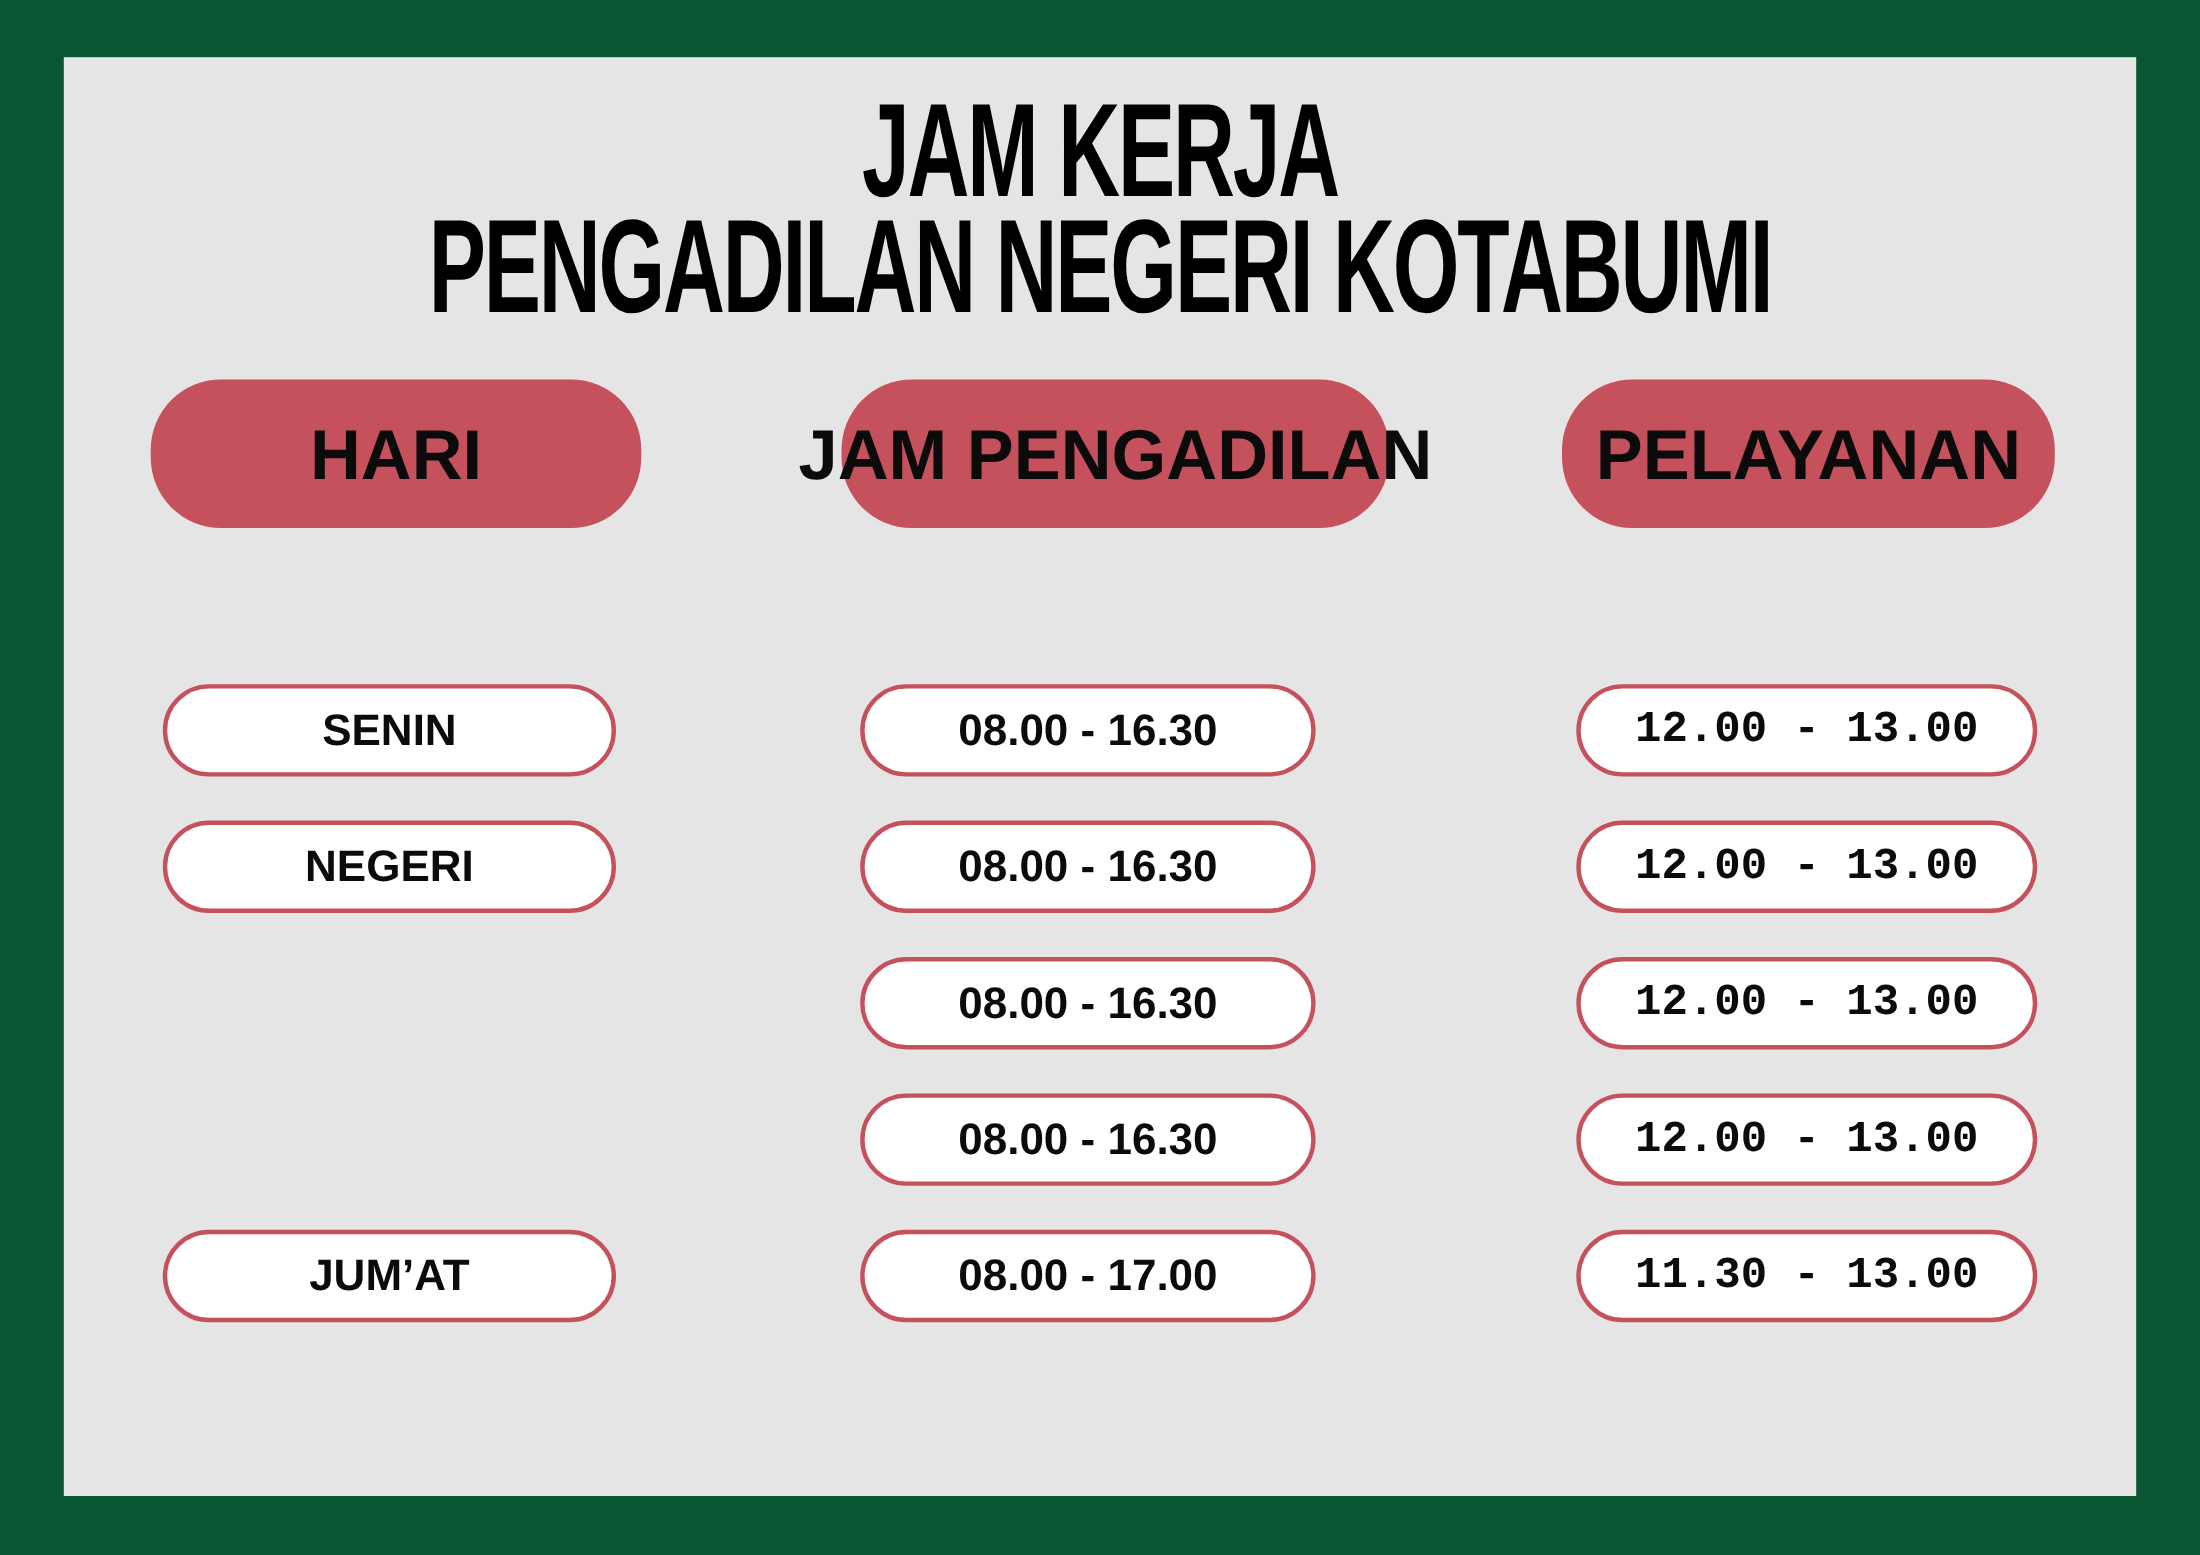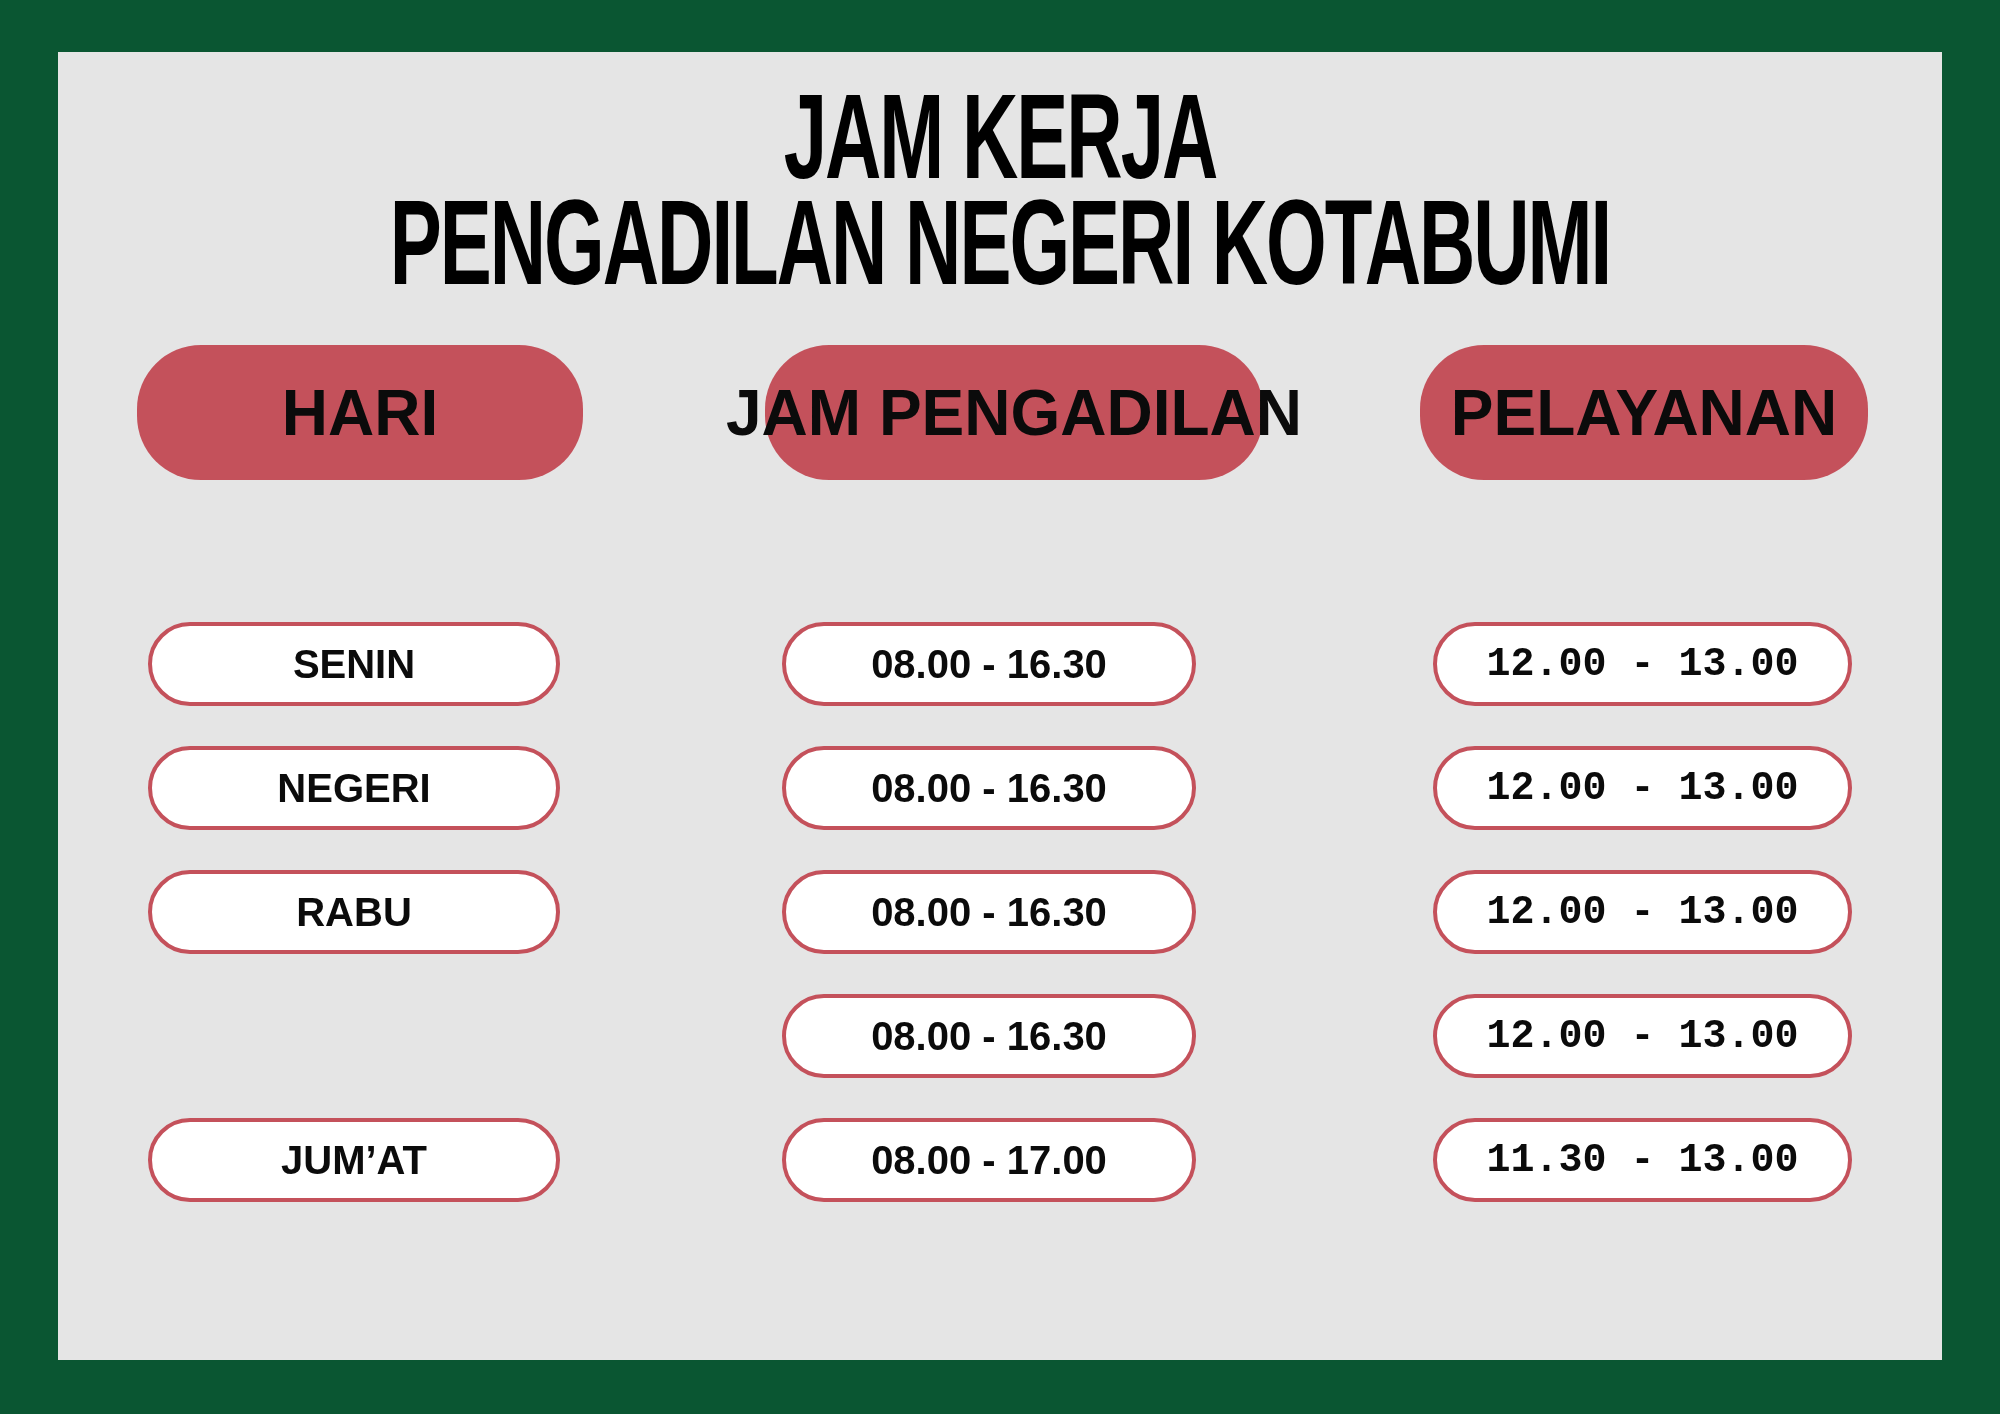--- a/index.html
+++ b/index.html
@@ -106,23 +106,20 @@
     <div class="cell-pill c1 r1">
       <span>NEGERI</span>
     </div>
     <div class="cell-pill c2 r1">
       <span>08.00 - 16.30</span>
     </div>
     <div class="cell-pill c3 r1">
       <span>12.00 - 13.00</span>
     </div>
 
-    <div class="cell-pill c1 r2">
-      <span>RABU</span>
-    </div>
     <div class="cell-pill c2 r2">
       <span>08.00 - 16.30</span>
     </div>
     <div class="cell-pill c3 r2">
       <span>12.00 - 13.00</span>
     </div>
 
     <div class="cell-pill c2 r3">
       <span>08.00 - 16.30</span>
     </div>

